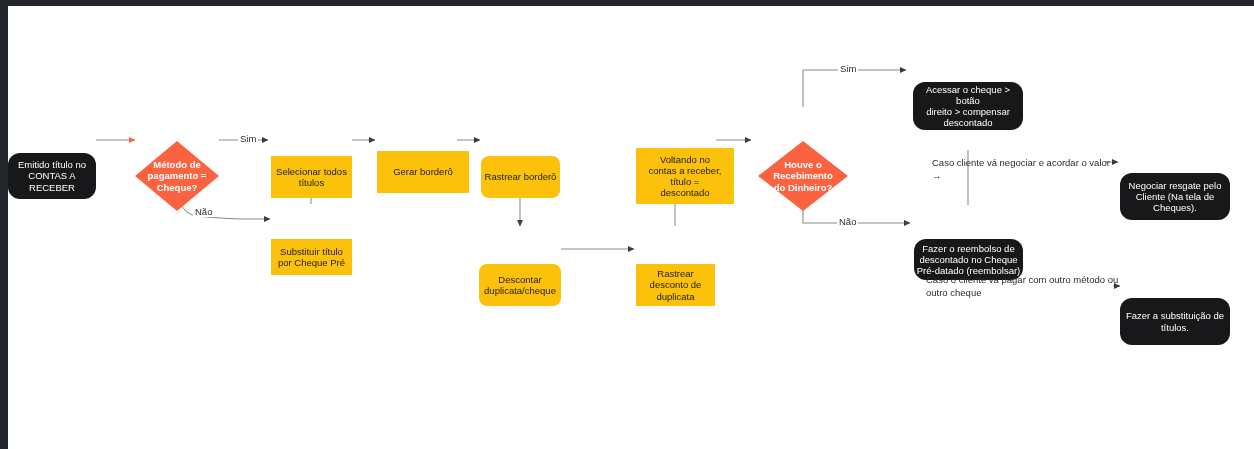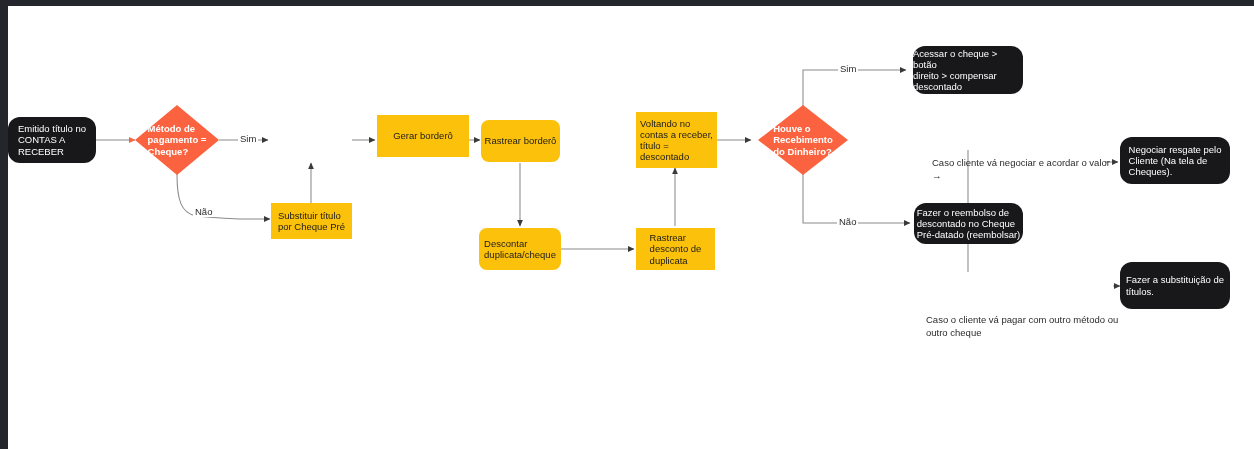--- a/index.html
+++ b/index.html
@@ -36,23 +36,24 @@
     left: 0; top: 0;
     width: 1254px; height: 449px;
   }
   
   .node {
     position: absolute;
     box-sizing: border-box;
     display: flex;
     align-items: center;
     justify-content: center;
-    text-align: left;
+    text-align: center;
     line-height: 1.18;
     white-space: pre-line;
+    margin-top: 36px;
   }
   .node-terminal {
     background: #18181b;
     color: #ffffff;
     border-radius: 12px;
     font-size: 9.5px;
   }
   .node-process {
     background: #fcc10a;
     color: #1c1c1c;
@@ -169,36 +170,38 @@
 CONTAS A
 RECEBER</div>
 
   <div class="node node-decision" style="left:135px; top:105px; width:84px; height:70px;">
     <span class="diamond-shape"></span>
     <span class="diamond-label">Método de
 pagamento =
 Cheque?</span>
   </div>
 
+  <div class="node node-process" style="left:271px; top:120px; width:81px; height:42px;">Selecionar todos
+títulos</div>
 
   <div class="node node-process" style="left:271px; top:203px; width:81px; height:36px;">Substituir título
 por Cheque Pré</div>
 
   <div class="node node-process" style="left:377px; top:115px; width:92px; height:42px;">Gerar borderô</div>
 
   <div class="node node-process" style="left:481px; top:120px; width:79px; height:42px;border-radius:8px;">Rastrear borderô</div>
 
   <div class="node node-process" style="left:479px; top:228px; width:82px; height:42px;border-radius:8px;">Descontar
 duplicata/cheque</div>
 
   <div class="node node-process" style="left:636px; top:228px; width:79px; height:42px;">Rastrear
 desconto de
 duplicata</div>
 
-  <div class="node node-process" style="left:636px; top:112px; width:81px; height:56px;">Voltando no
+  <div class="node node-process" style="left:636px; top:112px; width:98px; height:56px;">Voltando no
 contas a receber,
 título =
 descontado</div>
 
   <div class="node node-decision" style="left:758px; top:105px; width:90px; height:70px;">
     <span class="diamond-shape"></span>
     <span class="diamond-label">Houve o
 Recebimento
 do Dinheiro?</span>
   </div>
@@ -221,16 +224,16 @@
   <div class="edge-label" style="left:238px; top:133px;">Sim</div>
 
   <div class="edge-label" style="left:193px; top:206px;">Não</div>
 
   <div class="edge-label" style="left:838px; top:63px;">Sim</div>
 
   <div class="edge-label" style="left:837px; top:216px;">Não</div>
 
   <div class="free-text" style="left:932px; top:157px; width:180px;">Caso cliente vá negociar e acordar o valor →</div>
 
-  <div class="free-text" style="left:926px; top:274px; width:210px;margin-top:40px;">Caso o cliente vá pagar com outro método ou
+  <div class="free-text" style="left:926px; top:274px; width:210px;">Caso o cliente vá pagar com outro método ou
 outro cheque</div>
 
 </div>
 
 </body></html>

